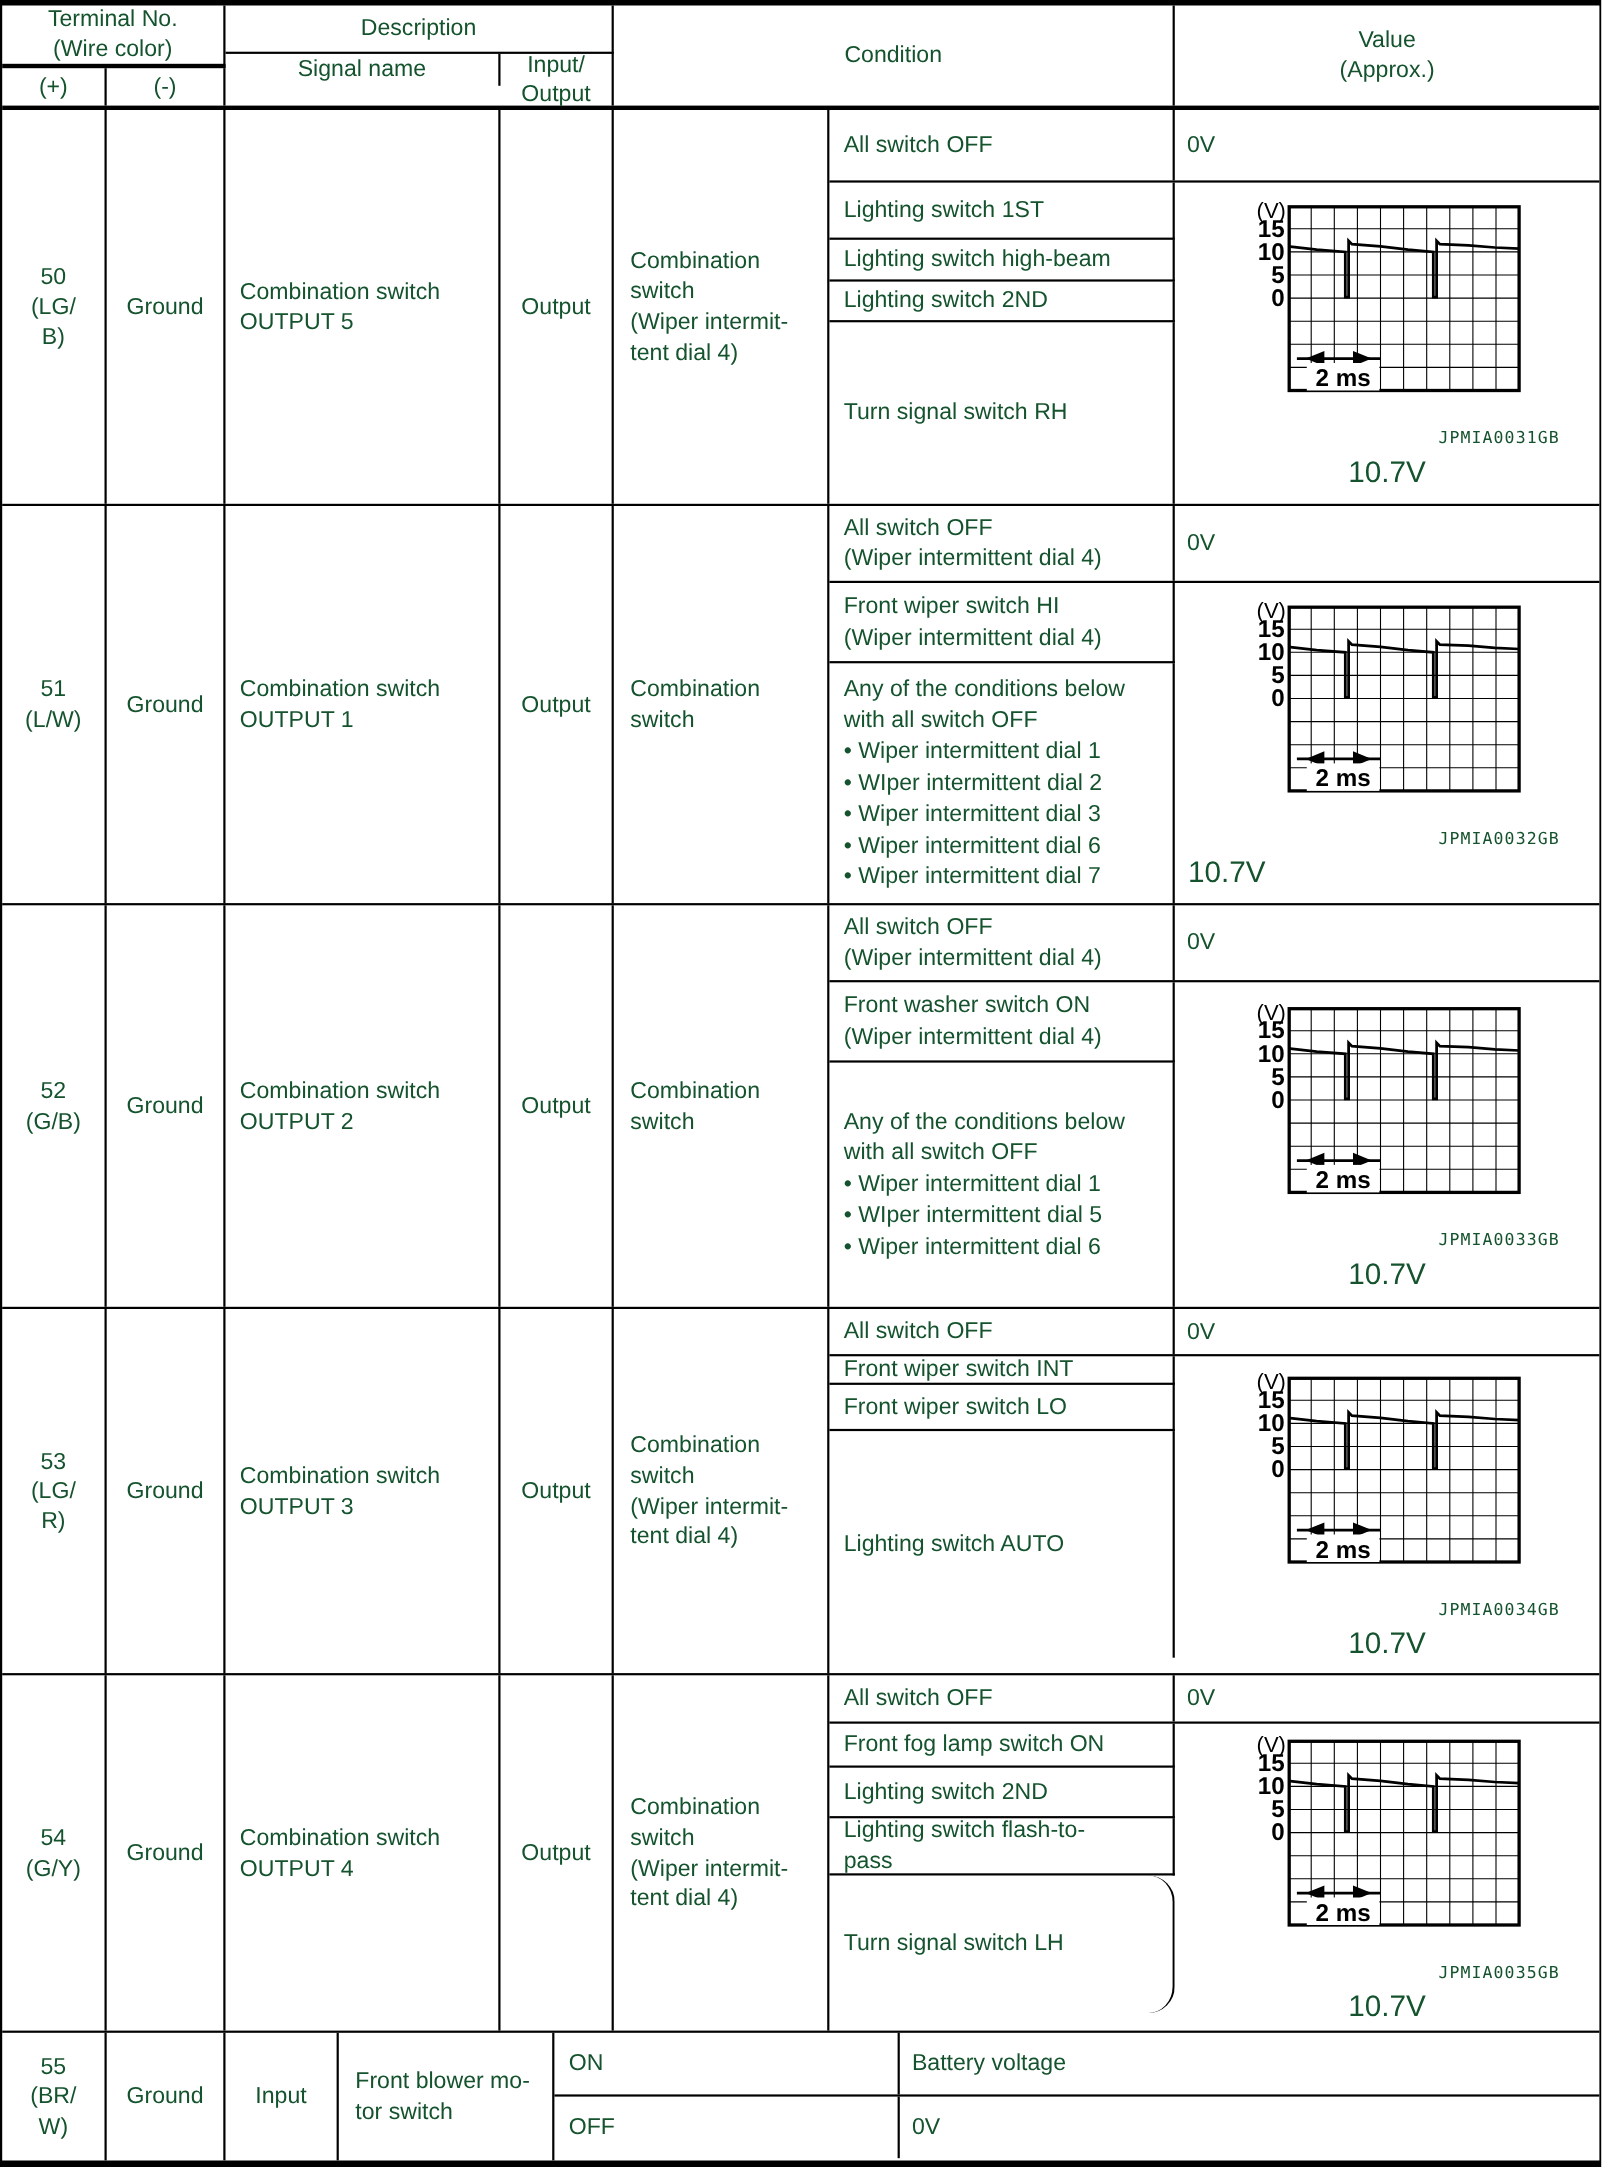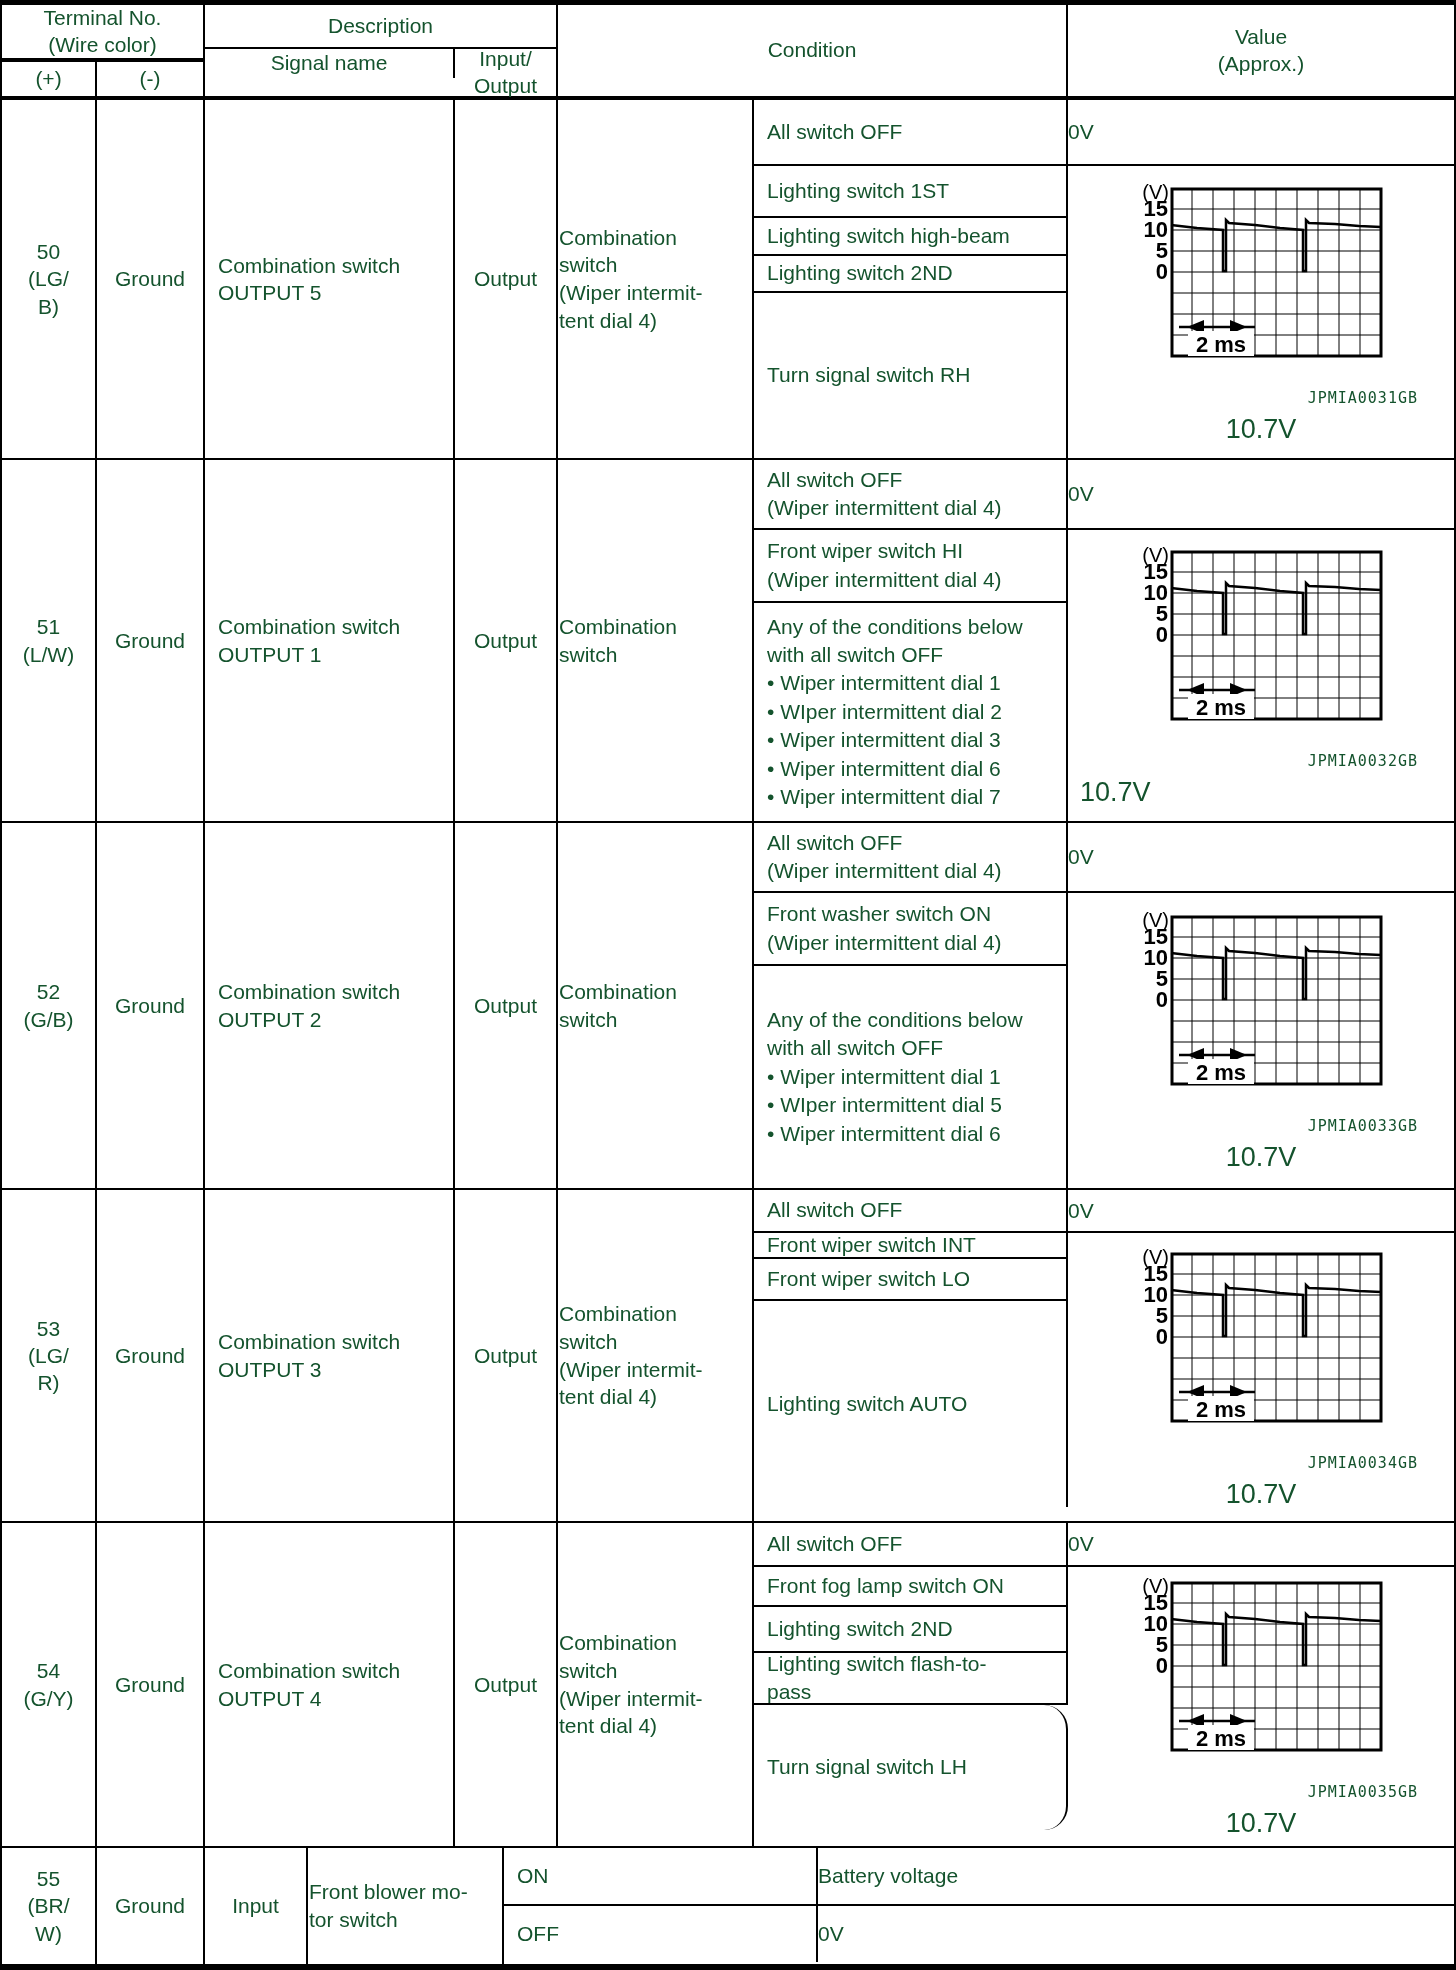--- a/index.html
+++ b/index.html
@@ -15,26 +15,26 @@
          align-items:center;justify-content:center;font-size:21px;line-height:1.25;text-align:center;}
   
   .trow{display:flex;box-sizing:border-box;border-bottom:2px solid #000;}
   .trow.last{border-bottom:none;}
   .td{box-sizing:border-box;display:flex;flex-direction:column;justify-content:center;
       font-size:21px;line-height:1.3;}
   .c-plus{width:95px;align-items:center;text-align:center;}
   .c-minus{width:108px;align-items:center;text-align:center;}
   .c-signal{width:250px;padding-left:13px;}
   .c-io{width:103px;align-items:center;text-align:center;}
-  .c-context{width:196px;padding-left:1px;line-height:1.32;}
+  .c-context{width:196px;padding-left:15px;line-height:1.32;}
   .rightblock{display:flex;flex-direction:column;flex:1;}
   .subrow{display:flex;box-sizing:border-box;}
   .condcol{display:flex;flex-direction:column;width:314px;}
   .c-cond{width:314px;padding-left:13px;line-height:1.35;}
-  .c-val{width:386px;}
+  .c-val{width:386px;padding-left:11px;}
   .chartcell{width:386px;box-sizing:border-box;display:flex;flex-direction:column;
              justify-content:center;align-items:center;padding:2px 0;}
   .chartid{font-family:"DejaVu Sans Mono",monospace;font-size:15px;letter-spacing:1px;
            align-self:flex-end;padding-right:36px;margin-top:7px;}
   .reading{font-size:27px;margin-top:7px;}
   .reading.left{align-self:flex-start;padding-left:12px;}
 </style>
 </head>
 <body>
 

